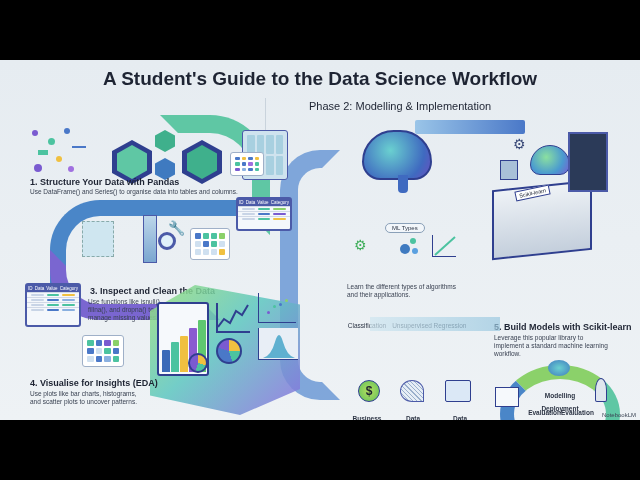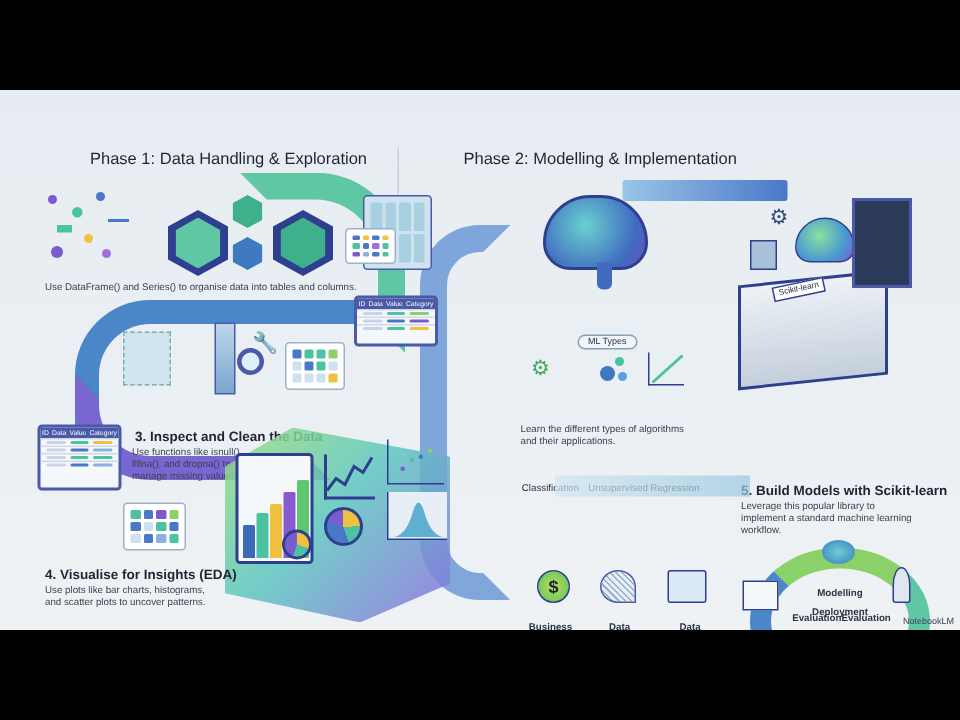--- a/index.html
+++ b/index.html
@@ -31,21 +31,21 @@
 <body>
 
 <div class="canvas">
 
   <div class="ribbon" style="left:160px; top:55px; width:110px; height:120px; border:18px solid #5fc7a4; border-left-color:transparent; border-bottom-color:transparent; border-radius:0 60px 0 0;"></div>
   <div class="ribbon" style="left:50px; top:140px; width:220px; height:90px; border:16px solid #4a86c8; border-right-color:transparent; border-top-color:#4a86c8; border-bottom-color:transparent; border-radius:50px 0 0 0;"></div>
   <div class="ribbon" style="left:50px; top:190px; width:170px; height:70px; border:16px solid #7a66d0; border-right-color:transparent; border-top-color:transparent; border-radius:0 0 0 50px;"></div>
   <div class="ribbon" style="left:280px; top:90px; width:60px; height:250px; border:18px solid #6d9ad6; border-right-color:transparent; border-radius:40px 0 0 40px; opacity:0.85; background:transparent;"></div>
   <div class="ribbon" style="left:415px; top:60px; width:110px; height:14px; background:linear-gradient(90deg,#9ac5e8,#4a78c8); border-radius:2px;"></div>
 
-  <div class="phase p1">Phase 1: Data Handling &amp; Exploration</div>
+  <div class="title">A Student's Guide to the Data Science Workflow</div>
   <div class="phase p2">Phase 2: Modelling &amp; Implementation</div>
   <div class="divider"></div>
 
   <div style="position:absolute; left:28px; top:66px; width:60px; height:50px;">
     <span style="position:absolute;left:4px;top:4px;width:6px;height:6px;border-radius:50%;background:#7a5bd0;"></span>
     <span style="position:absolute;left:20px;top:12px;width:7px;height:7px;border-radius:50%;background:#4cc3a0;"></span>
     <span style="position:absolute;left:36px;top:2px;width:6px;height:6px;border-radius:50%;background:#4a78c8;"></span>
     <span style="position:absolute;left:10px;top:24px;width:10px;height:5px;background:#4cc3a0;"></span>
     <span style="position:absolute;left:28px;top:30px;width:6px;height:6px;border-radius:50%;background:#f0c040;"></span>
     <span style="position:absolute;left:6px;top:38px;width:8px;height:8px;border-radius:50%;background:#7a5bd0;"></span>
@@ -103,20 +103,21 @@
         <span style="background:#4a78c8"></span>
         <span style="background:#7a5bd0"></span>
       </div>
     <div class="row">
         <span style="background:#c8d4e6"></span>
         <span style="background:#4cc3a0"></span>
         <span style="background:#f0c040"></span>
       </div>
   </div>
 
+  <div class="step-title" style="left:30px; top:117px;">1. Structure Your Data with Pandas</div>
   <div class="step-desc" style="left:30px; top:128px; width:210px;">Use DataFrame() and Series() to organise data into tables and columns.</div>
 
   <div style="position:absolute; left:82px; top:161px; width:32px; height:36px; border:1px dashed #8aa; background:#cfe6f0;"></div>
   <div style="position:absolute; left:143px; top:155px; width:14px; height:48px; background:linear-gradient(180deg,#bcd6ea,#7aa6d0); border:1px solid #4b5aa8;"></div>
   <div style="position:absolute; left:158px; top:172px; width:18px; height:18px; border:3px solid #4b5aa8; border-radius:50%; background:#e0f0fa;"></div>
   <div style="position:absolute; left:168px; top:160px; font-size:14px; color:#4b5aa8;">🔧</div>
   <div class="grid-card" style="left:190px; top:168px; width:40px; height:32px; grid-template-columns:repeat(4,1fr);">
     <span style="background:#4a78c8"></span>
       <span style="background:#4cc3a0"></span>
       <span style="background:#4cc3a0"></span>

